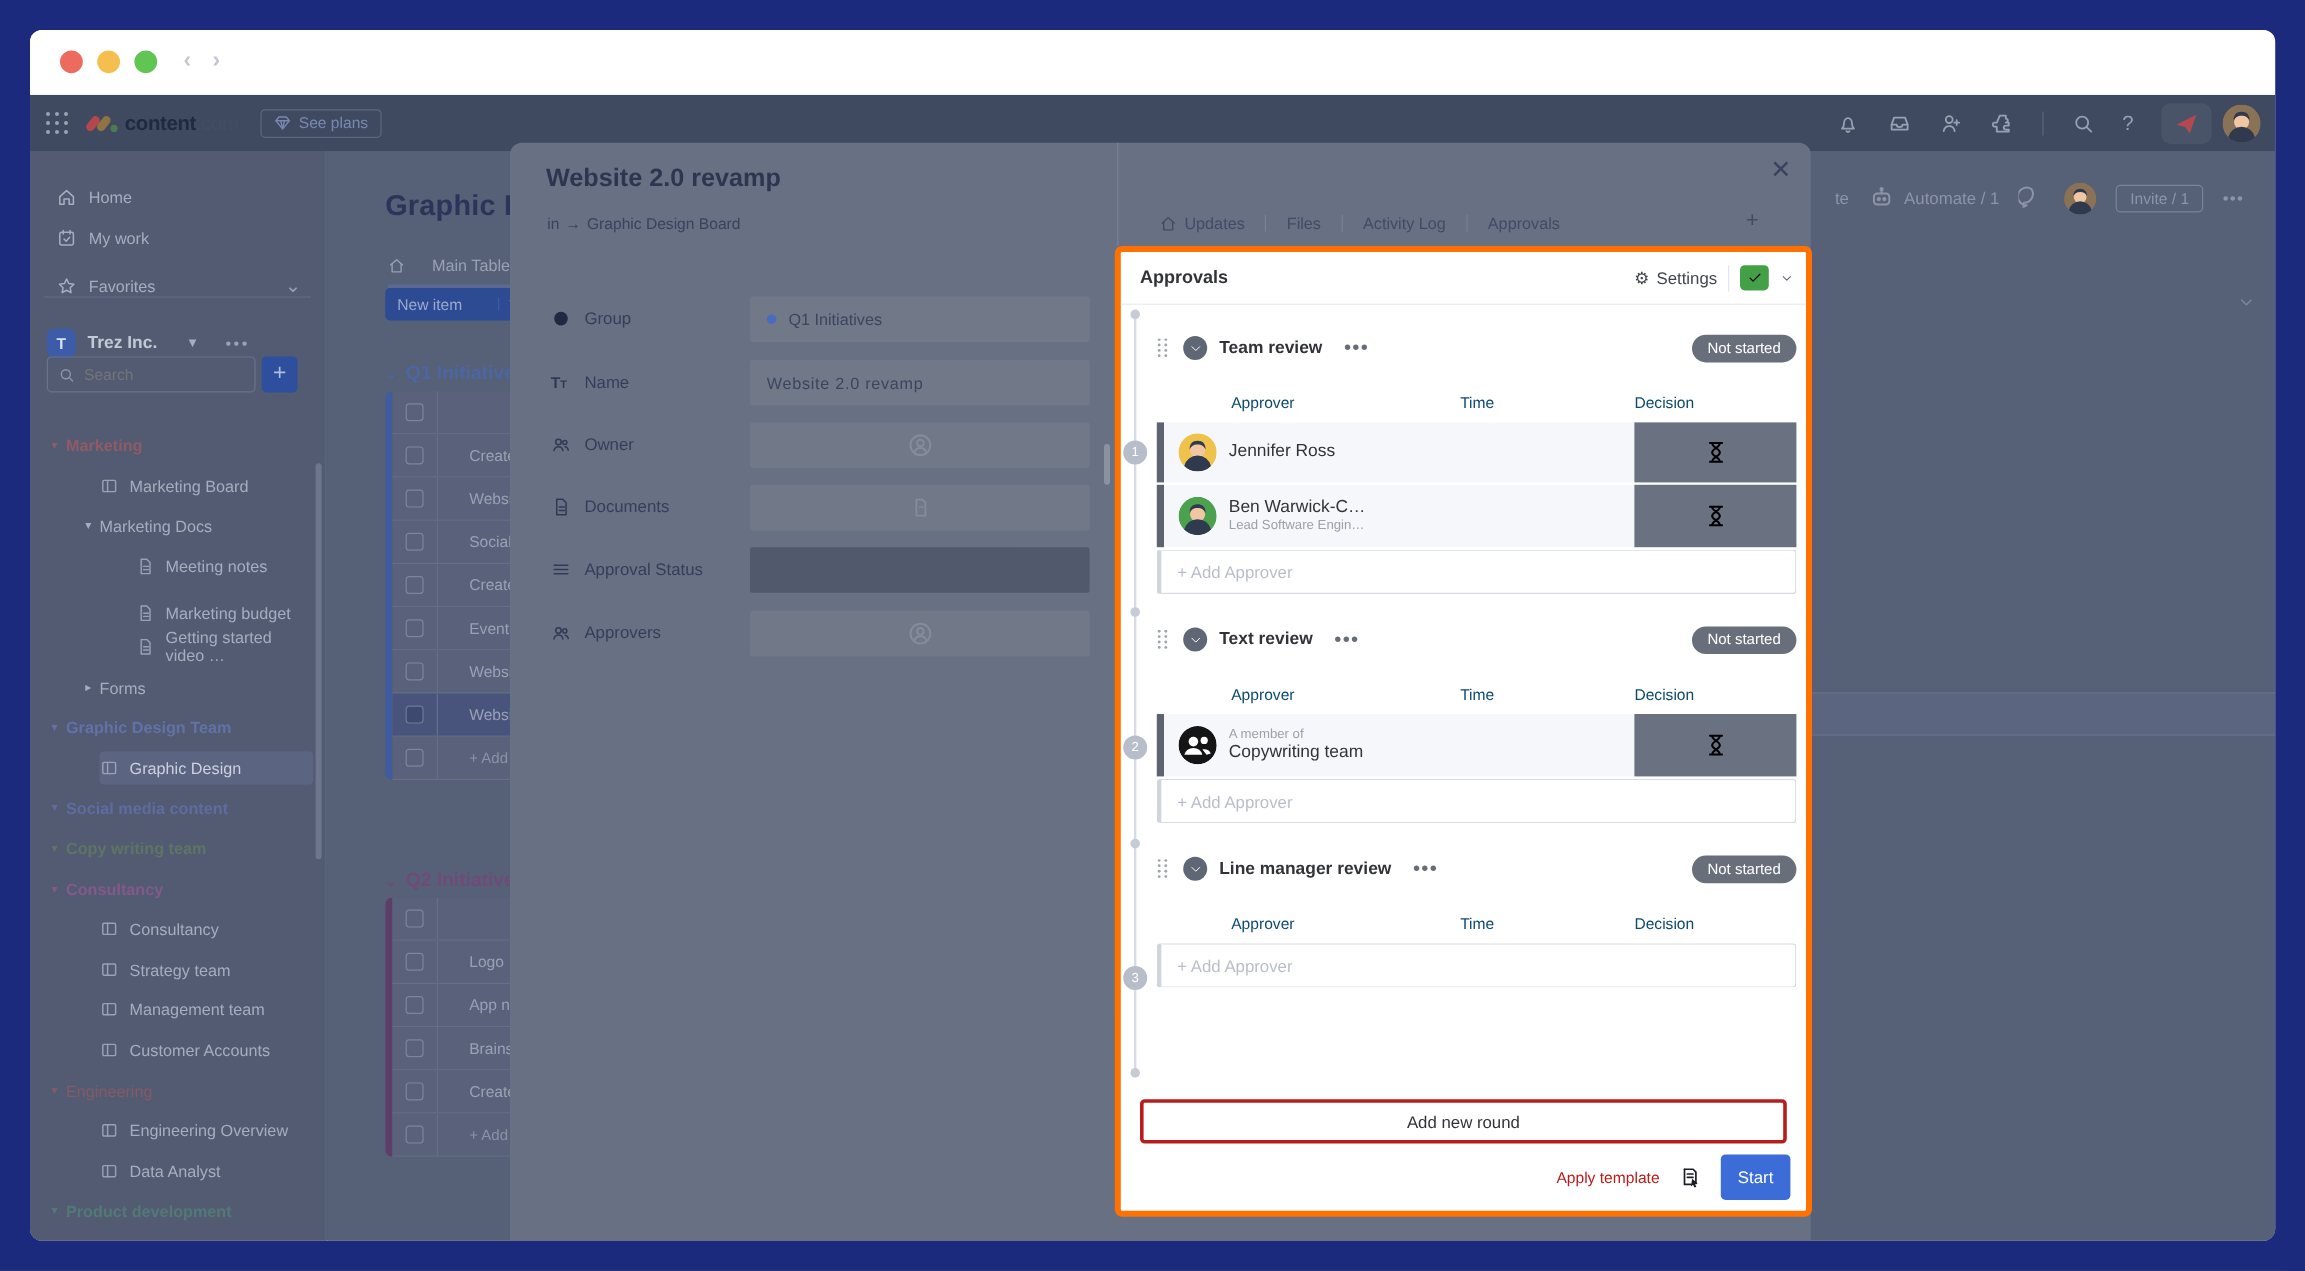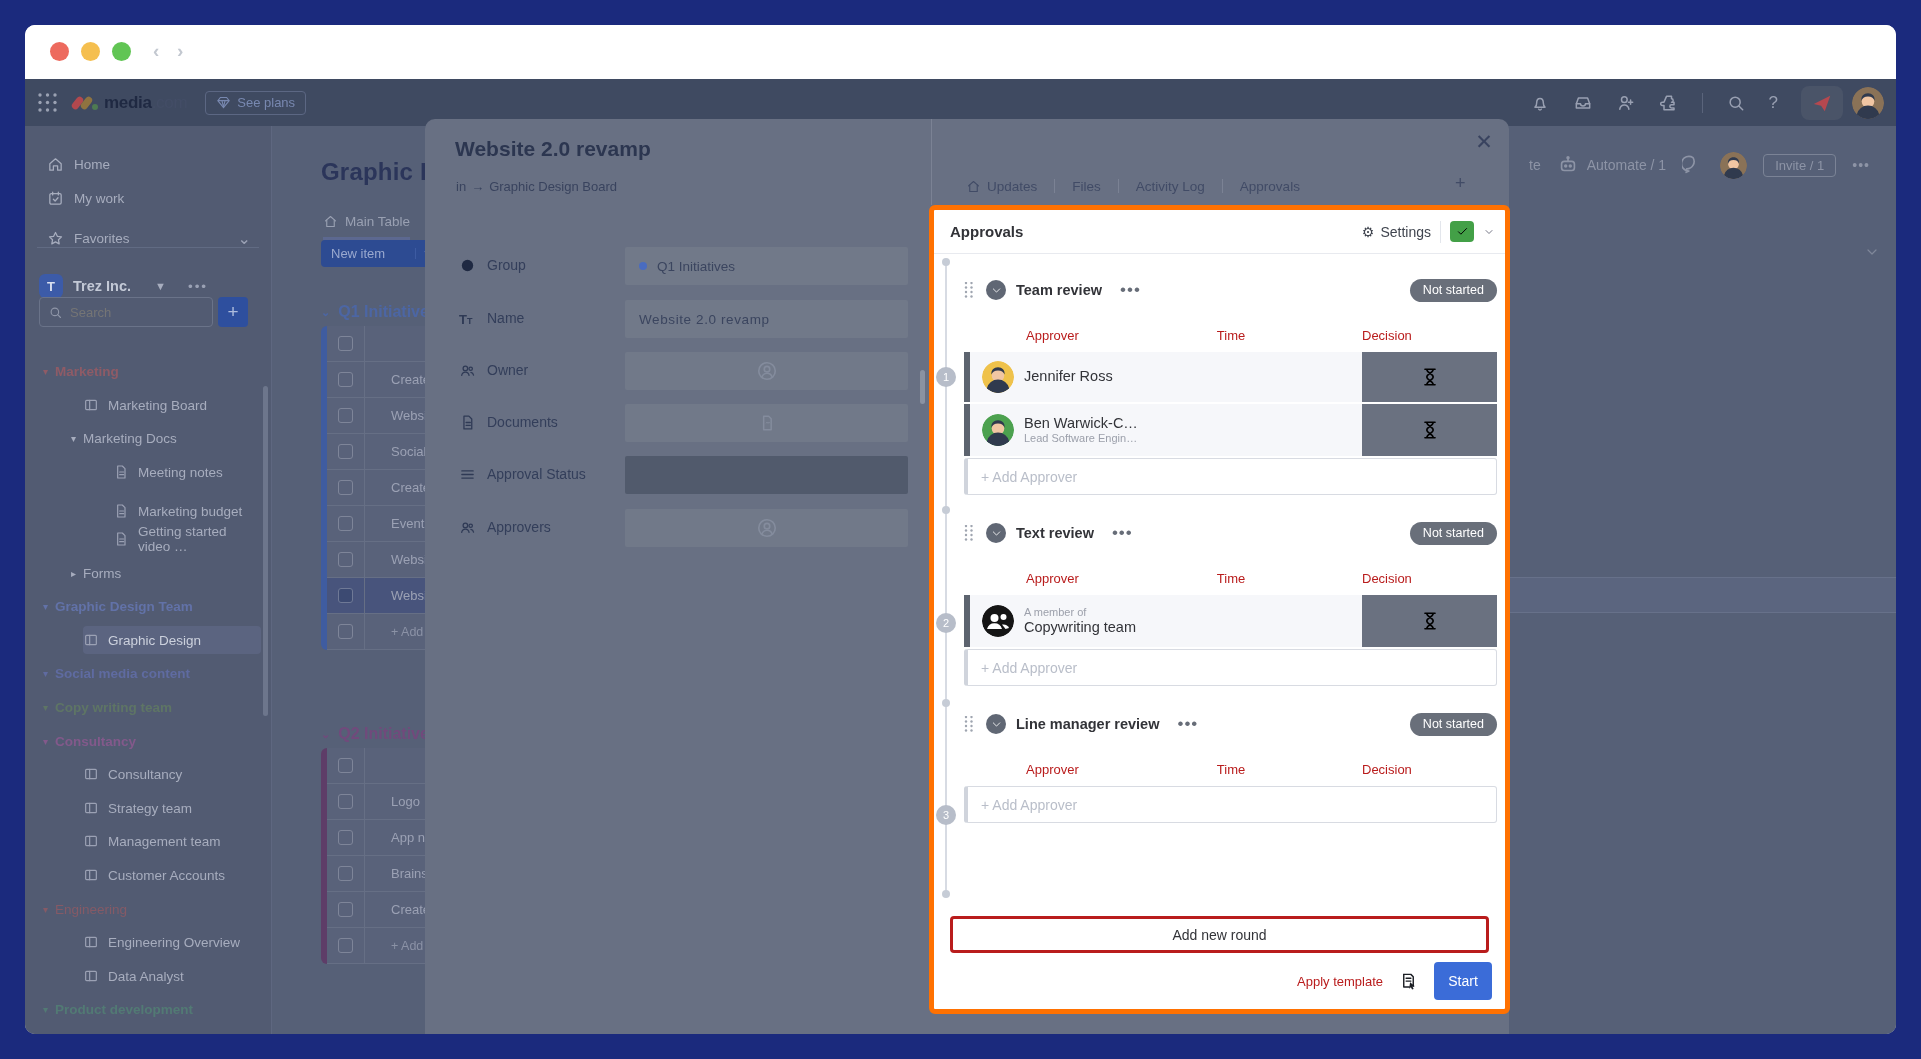--- a/index.html
+++ b/index.html
@@ -42,21 +42,21 @@
   .add-btn{position:absolute;left:193px;top:171px;width:30px;height:30px;background:#2e4f9e;border-radius:4px;color:#aebcdd;font-size:19px;display:flex;align-items:center;justify-content:center}
   .tree-item{position:absolute;left:0;right:10px;height:28px;display:flex;align-items:center;border-radius:4px}
   .tree-item.sel{background:#5b6480;left:6px;right:10px}
   .tree-item.sel .lbl{color:#ccd1dd}
   .tree-item .tri{font-size:10px;width:12px;flex:0 0 auto}
   .tree-item .ic{width:16px;height:16px;margin-right:9px;flex:0 0 auto;color:#9ba1b4}
   .side-scroll{position:absolute;right:3px;top:260px;width:5px;height:330px;border-radius:3px;background:#6d768c}
   
   .main{position:absolute;top:47px;left:248px;right:0;bottom:0;background:#566077}
   .board-title{position:absolute;left:48px;top:32px;font-size:24px;font-weight:bold;color:#2b355a;letter-spacing:.2px}
-  .board-tab{position:absolute;left:50px;top:88px;display:flex;align-items:center;gap:7px;color:#99a0b2;font-size:13.5px;padding-bottom:8px;border-bottom:3px solid #5c6890}
+  .board-tab{position:absolute;left:50px;top:88px;display:flex;align-items:center;gap:22px;color:#99a0b2;font-size:13.5px;padding-bottom:8px;border-bottom:3px solid #5c6890}
   .newitem{position:absolute;left:48px;top:114px;width:118px;height:27px;background:#2d4b92;border-radius:4px;color:#9aa9cf;font-size:13px;display:flex;align-items:center}
   .newitem .nl{padding:0 10px;flex:1}
   .newitem .nc{width:24px;border-left:1px solid #3d5ba2;text-align:center;font-size:10px}
   .group{position:absolute;left:48px;width:440px}
   .group-head{display:flex;align-items:center;gap:8px;font-size:16px;font-weight:bold;height:22px}
   .gtable{position:absolute;top:25px;left:0;right:0;border-radius:6px 0 0 6px;overflow:hidden}
   .grow{display:flex;height:36px;background:#59627a;border-bottom:1px solid #666f85}
   .grow.sel{background:#48547c}
   .gcheck{width:38px;border-right:1px solid #666f85;display:flex;align-items:center;justify-content:center}
   .gcheck i{width:15px;height:15px;border:1.5px solid #7e8599;border-radius:3px}
@@ -98,21 +98,21 @@
   .t-line{position:absolute;left:11px;top:8px;width:2px;height:632px;background:#d7dbe3}
   .t-dot{position:absolute;left:8px;width:8px;height:8px;border-radius:50%;background:#c6ccd6}
   .t-num{position:absolute;left:2px;width:20px;height:20px;border-radius:50%;background:#b7bdc9;color:#fff;font-size:11px;text-align:center;line-height:20px}
   .round{position:relative;width:533px;margin-bottom:26px}
   .r-head{position:relative;height:24px;display:flex;align-items:center;margin-bottom:26px}
   .drag{width:10px;height:16px;margin-right:12px;color:#9fa5b0}
   .r-chevcircle{width:20px;height:20px;border-radius:50%;background:#606774;display:flex;align-items:center;justify-content:center;margin-right:10px}
   .r-name{font-size:14.5px;font-weight:bold;color:#323338}
   .r-dots{margin-left:18px;font-size:17px;color:#676d78;letter-spacing:1px}
   .r-badge{position:absolute;right:0;height:23px;line-height:23px;padding:0 13px;border-radius:12px;background:#696f7a;color:#fff;font-size:12.5px}
-  .r-cols{position:relative;height:18px;margin-bottom:6px;font-size:13px;color:#b91c1c}
+  .r-cols{position:relative;height:18px;margin-bottom:6px;font-size:13px;color:#0c4a6e}
   .rc-approver{position:absolute;left:62px}.rc-time{position:absolute;left:230px;width:74px;text-align:center}.rc-decision{position:absolute;left:398px;width:135px;text-align:left}
   .a-row{position:relative;height:50px;background:#f6f7fa;margin-bottom:2px;display:flex;align-items:center;border-left:6px solid #5d646f}
   .a-row.two{height:52px}
   .a-avatar{width:32px;height:32px;border-radius:50%;overflow:hidden;margin-left:12px;flex:0 0 auto}
   .a-names{margin-left:10px;line-height:1.2}
   .a-name{font-size:14.5px;color:#323338}
   .a-pre,.a-sub{font-size:11px;color:#9ca0ab}
   .a-decision{position:absolute;right:0;top:0;bottom:0;width:135px;background:#6a7180;display:flex;align-items:center;justify-content:center}
   .add-appr{position:relative;height:37px;border:1px solid #d8dbe2;border-left:4px solid #d0d4dc;border-radius:3px;margin-top:2px;display:flex;align-items:center;padding-left:13px;color:#b9bec9;font-size:14px;background:#fff}
   .add-round{position:absolute;left:16px;right:16px;top:706px;height:37px;border:3px solid #b91c1c;border-radius:4px;display:flex;align-items:center;justify-content:center;font-size:14px;color:#323338;background:#fff}
@@ -148,21 +148,21 @@
             <circle cx="9.5" cy="17" r="1.7"></circle>
             <circle cx="17" cy="17" r="1.7"></circle>
           </svg>
         </div>
       <div class="logo">
         <span class="logo-mark">
             <i class="lm1"></i>
             <i class="lm2"></i>
             <i class="lm3"></i>
           </span>
-        <span class="logo-word"><span style="font-weight:bold;color:#1f2942">media</span><span>.com</span></span>
+        <span class="logo-word"><span style="font-weight:bold;color:#1f2942">content</span><span>.com</span></span>
       </div>
       <div class="see-plans">
         <span id="diamond-ic">
             <svg viewBox="0 0 24 24" width="15" height="15" fill="none" stroke="#7888b0" stroke-width="1.8">
               <path d="M7 4h10l4 5-9 11L3 9z"></path>
               <path d="M3 9h18M9.5 9L12 19.5 14.5 9"></path>
             </svg>
           </span>
         <span>See plans</span>
       </div>

